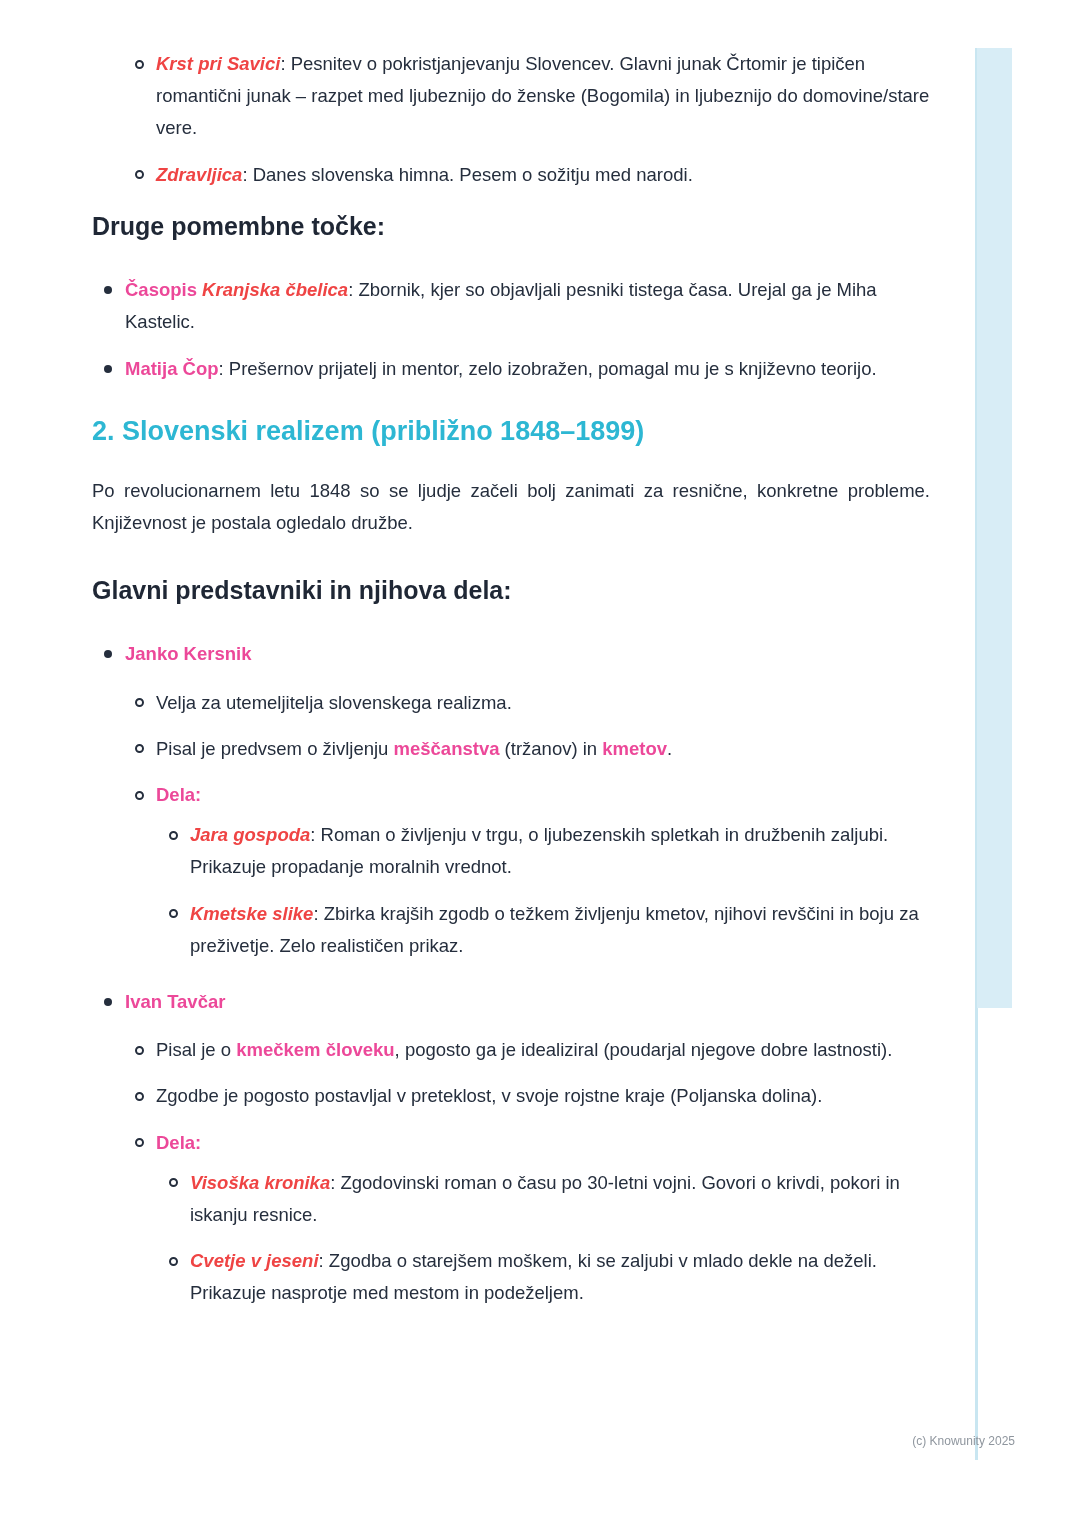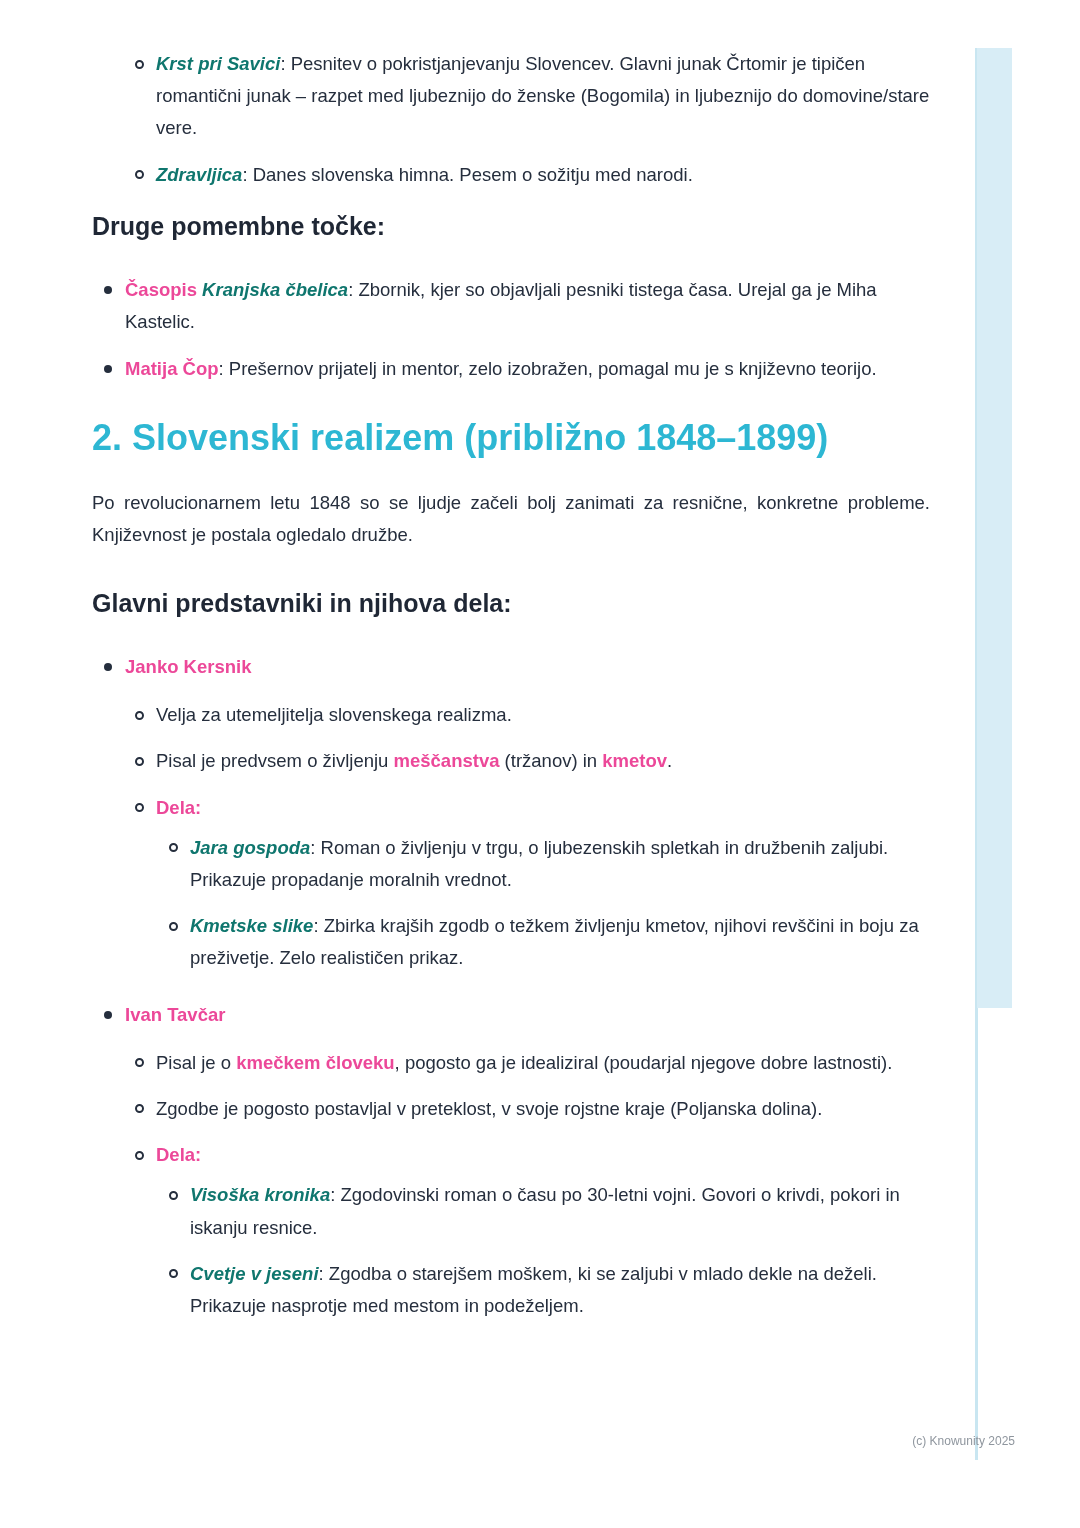--- a/index.html
+++ b/index.html
@@ -48,32 +48,32 @@
   .sub { margin-left: 9px; margin-top: 16px; }
   .works { margin-left: 12px; margin-top: 8px; }
   .author { margin-bottom: 24px; }
   h3 {
     font-size: 25px;
     font-weight: 700;
     color: #1f2735;
     margin: 4px 0 26px;
   }
   h2.teal {
-    font-size: 36px;
+    font-size: 27px;
     font-weight: 700;
     color: #2db7d3;
     margin: 28px 0 24px;
     line-height: 1.4;
   }
   p.justify {
     text-align: justify;
     margin: 0 0 30px;
   }
   .b  { font-weight: 700; color: #ec4899; }
-  .bi { font-weight: 700; font-style: italic; color: #0f766e; }
+  .bi { font-weight: 700; font-style: italic; color: #ef4444; }
   .footer {
     position: absolute;
     top: 1433px;
     right: 65px;
     font-size: 12px;
     color: #8f969e;
     z-index: 3;
     line-height: 1.4;
   }
 </style>

